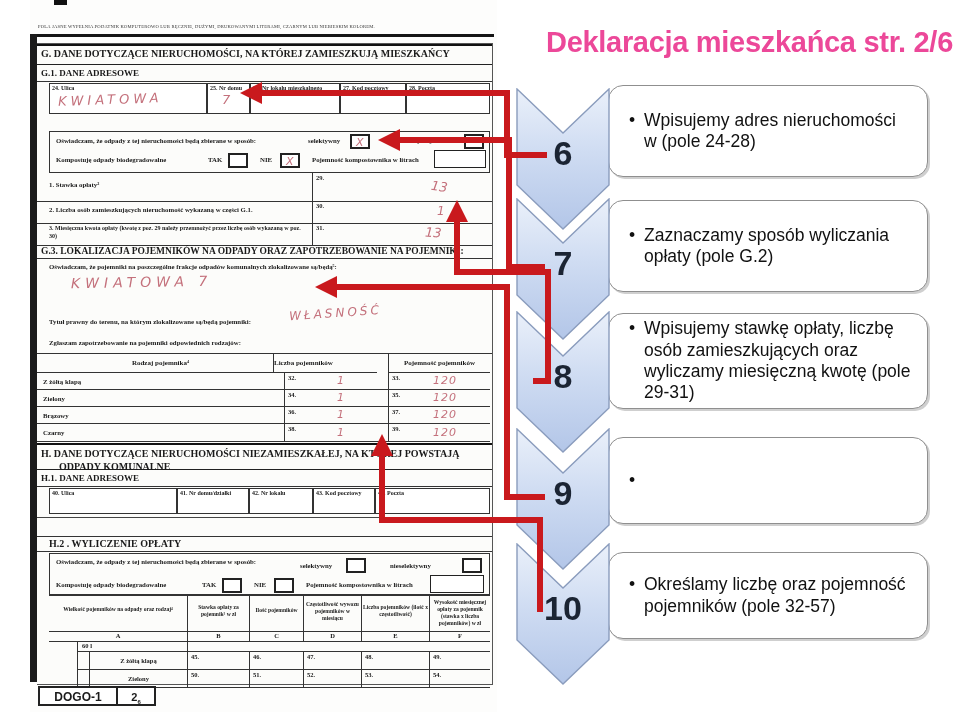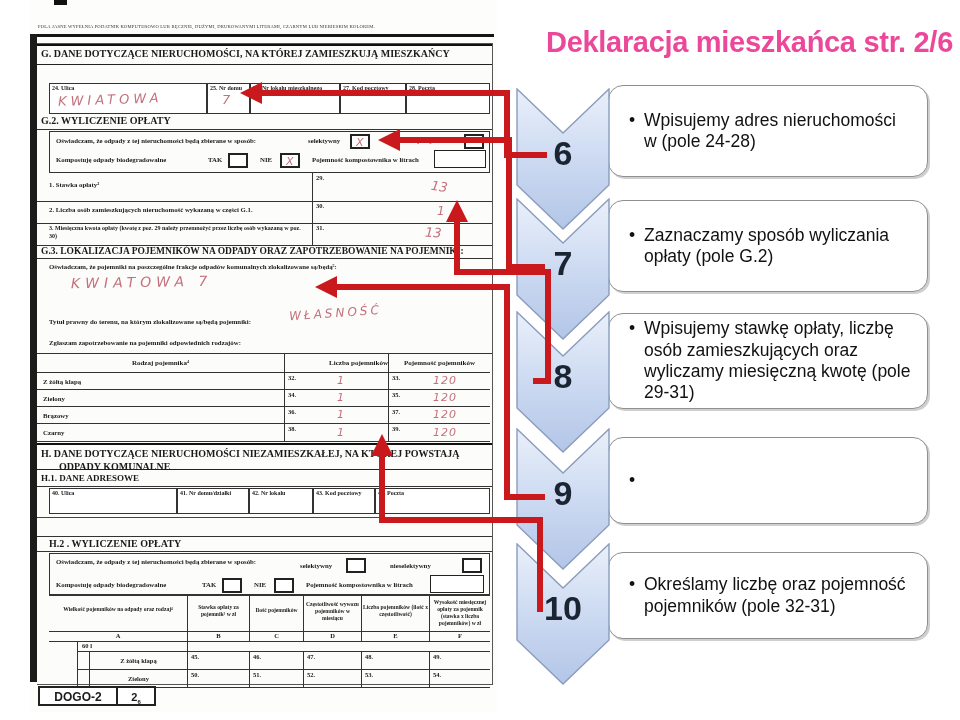--- a/index.html
+++ b/index.html
@@ -57,20 +57,21 @@
 
   <div class="form-panel">
     <div class="reg-mark"></div>
     <div class="top-note">POLA JASNE WYPEŁNIA PODATNIK KOMPUTEROWO LUB RĘCZNIE, DUŻYMI, DRUKOWANYMI LITERAMI, CZARNYM LUB NIEBIESKIM KOLOREM.</div>
     <div class="top-rule"></div>
     <div class="left-bar"></div>
 
     <div class="form-body">
 
       <div class="sec sec-hd" style="top:0;height:21px;font-size:10px;">G. DANE DOTYCZĄCE NIERUCHOMOŚCI, NA KTÓREJ ZAMIESZKUJĄ MIESZKAŃCY</div>
+      <div class="sec sub-hd" style="top:23px;height:15px;font-size:9px;">G.1. DANE ADRESOWE</div>
 
       <div class="fieldrow" style="left:0;top:39px;width:455px;height:31px;">
         <div class="fld" style="left:12px;top:0;width:158px;height:31px;">
           <span class="fld-lab">24. Ulica</span>
           <span class="hand" style="position:absolute;left:8px;top:8px;font-size:13px;letter-spacing:4px;transform:rotate(-2deg);">KWIATOWA</span>
         </div>
         <div class="fld" style="left:170px;top:0;width:43px;height:31px;">
           <span class="fld-lab">25. Nr domu</span>
           <span class="hand" style="position:absolute;left:14px;top:8px;font-size:13px;">7</span>
         </div>
@@ -78,21 +79,20 @@
           <span class="fld-lab">26. Nr lokalu mieszkalnego</span>
         </div>
         <div class="fld" style="left:303px;top:0;width:66px;height:31px;">
           <span class="fld-lab">27. Kod pocztowy</span>
         </div>
         <div class="fld" style="left:369px;top:0;width:84px;height:31px;">
           <span class="fld-lab">28. Poczta</span>
         </div>
       </div>
 
-      <div class="sec sub-hd" style="top:70px;height:16px;font-size:10px;">G.2. WYLICZENIE OPŁATY</div>
       <div style="position:absolute;left:12px;top:87px;width:441px;height:42px;border:1px solid #333;box-sizing:border-box;">
         <span class="lbl" style="position:absolute;left:6px;top:5px;">Oświadczam, że odpady z tej nieruchomości będą zbierane w sposób:</span>
         <span class="lbl" style="position:absolute;left:258px;top:5px;">selektywny</span>
         <span class="cbx" style="left:300px;top:2px;width:20px;height:15px;">
           <span class="hand" style="position:absolute;left:4px;top:0;font-size:11px;">X</span>
         </span>
         <span class="lbl" style="position:absolute;left:342px;top:5px;">nieselektywny</span>
         <span class="cbx" style="left:414px;top:2px;width:20px;height:15px;"></span>
         <span class="lbl" style="position:absolute;left:6px;top:24px;">Kompostuję odpady biodegradowalne</span>
         <span class="lbl" style="position:absolute;left:158px;top:24px;">TAK</span>
@@ -131,21 +131,21 @@
       <div style="position:absolute;left:0;top:216px;width:455px;height:93px;">
         <span class="lbl" style="position:absolute;left:12px;top:3px;">Oświadczam, że pojemniki na poszczególne frakcje odpadów komunalnych zlokalizowane są/będą⁵:</span>
         <span class="hand" style="position:absolute;left:34px;top:14px;font-size:14px;letter-spacing:5px;transform:rotate(-1deg);">KWIATOWA  7</span>
         <span class="lbl" style="position:absolute;left:12px;top:58px;">Tytuł prawny do terenu, na którym zlokalizowane są/będą pojemniki:</span>
         <span class="hand" style="position:absolute;left:252px;top:46px;font-size:12px;letter-spacing:3px;transform:rotate(-4deg);">WŁASNOŚĆ</span>
         <span class="lbl" style="position:absolute;left:12px;top:79px;">Zgłaszam zapotrzebowanie na pojemniki odpowiednich rodzajów:</span>
       </div>
 
       <div style="position:absolute;left:0;top:309px;width:455px;height:88px;border-top:1px solid #333;">
         <div class="tbl-cell" style="left:0;top:0;width:247px;height:19px;border-left:none;text-align:center;font-size:7px;font-weight:bold;padding-top:5px;">Rodzaj pojemnika⁴</div>
-        <div class="tbl-cell" style="left:247px;top:0;width:104px;height:19px;text-align:right;font-size:7px;font-weight:bold;padding-top:5px;">Liczba pojemników</div>
+        <div class="tbl-cell" style="left:236px;top:0;width:104px;height:19px;text-align:left;font-size:7px;font-weight:bold;padding-top:5px;">Liczba pojemników</div>
         <div class="tbl-cell" style="left:351px;top:0;width:102px;height:19px;text-align:center;font-size:7px;font-weight:bold;padding-top:5px;">Pojemność pojemników</div>
 
         <div class="tbl-cell" style="left:0;top:19px;width:247px;height:17px;border-left:none;">
             <span class="lbl" style="position:absolute;left:6px;top:5px;">Z żółtą klapą</span>
           </div>
         <div class="tbl-cell" style="left:247px;top:19px;width:104px;height:17px;">
             <span class="cell-no">32.</span>
             <span class="hand" style="position:absolute;left:52px;top:1px;font-size:11px;">1</span>
           </div>
         <div class="tbl-cell" style="left:351px;top:19px;width:102px;height:17px;">
@@ -279,21 +279,21 @@
           </div>
         <div class="tbl-cell" style="left:312px;top:74px;width:68px;height:18px;">
             <span class="cell-no">53.</span>
           </div>
         <div class="tbl-cell" style="left:380px;top:74px;width:61px;height:18px;">
             <span class="cell-no">54.</span>
           </div>
       </div>
     </div>
 
-    <div class="footer-box" style="left:8px;top:686px;width:80px;height:20px;font-size:12px;line-height:18px;">DOGO-2</div>
+    <div class="footer-box" style="left:8px;top:686px;width:80px;height:20px;font-size:12px;line-height:18px;">DOGO-1</div>
     <div class="footer-box" style="left:88px;top:686px;width:38px;height:20px;font-size:11px;line-height:18px;border-left:none;">
       <span>2</span><span style="font-size:6px;vertical-align:sub;">6</span>
     </div>
   </div>
 
   <div class="slide-title">Deklaracja mieszkańca str. 2/6</div>
 
   <div class="callout" style="top:85px;height:90px;">
     <div class="callout-inner">
         <span class="bullet">•</span>
@@ -313,21 +313,21 @@
       </div>
   </div>
   <div class="callout" style="top:437px;height:85px;">
     <div class="callout-inner">
         <span class="bullet">•</span>
       </div>
   </div>
   <div class="callout" style="top:552px;height:85px;">
     <div class="callout-inner">
         <span class="bullet">•</span>
-        <span>Określamy liczbę oraz pojemność pojemników (pole 32-31)</span>
+        <span>Określamy liczbę oraz pojemność pojemników (pole 32-57)</span>
       </div>
   </div>
 
   <div class="chev-wrap" style="top:88px;">
     <svg width="94" height="142" viewBox="0 0 94 142">
         <polygon points="1,1 47,45 93,1 93,97 47,141 1,97" fill="url(#chevGrad)" stroke="#8a9cbd" stroke-width="1.4"></polygon>
       </svg>
     <span class="chev-num">6</span>
   </div>
   <div class="chev-wrap" style="top:198px;">

